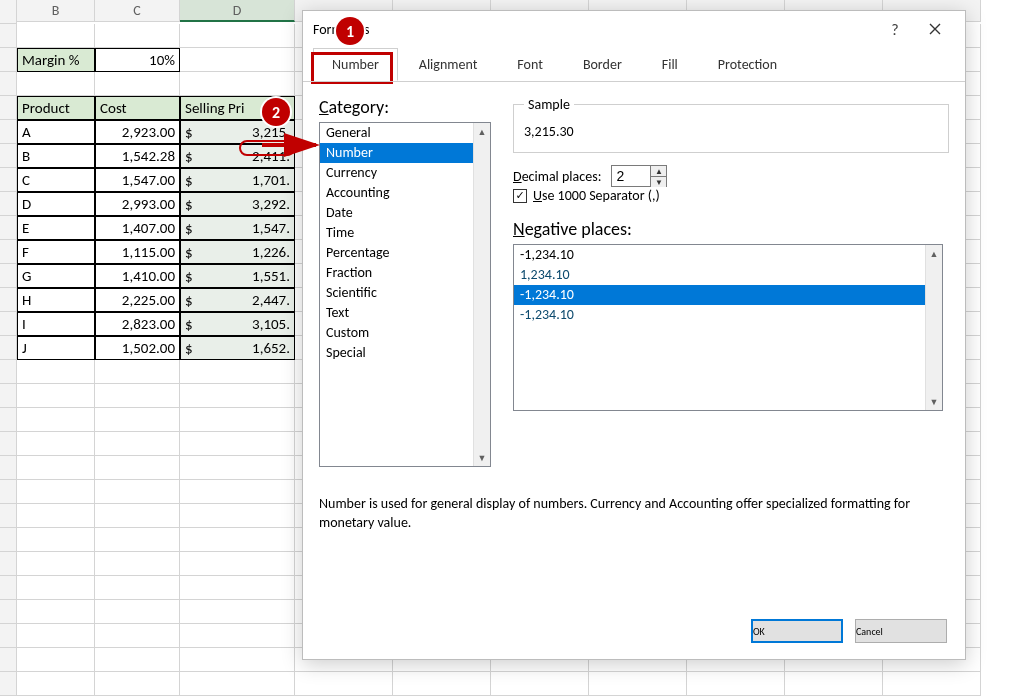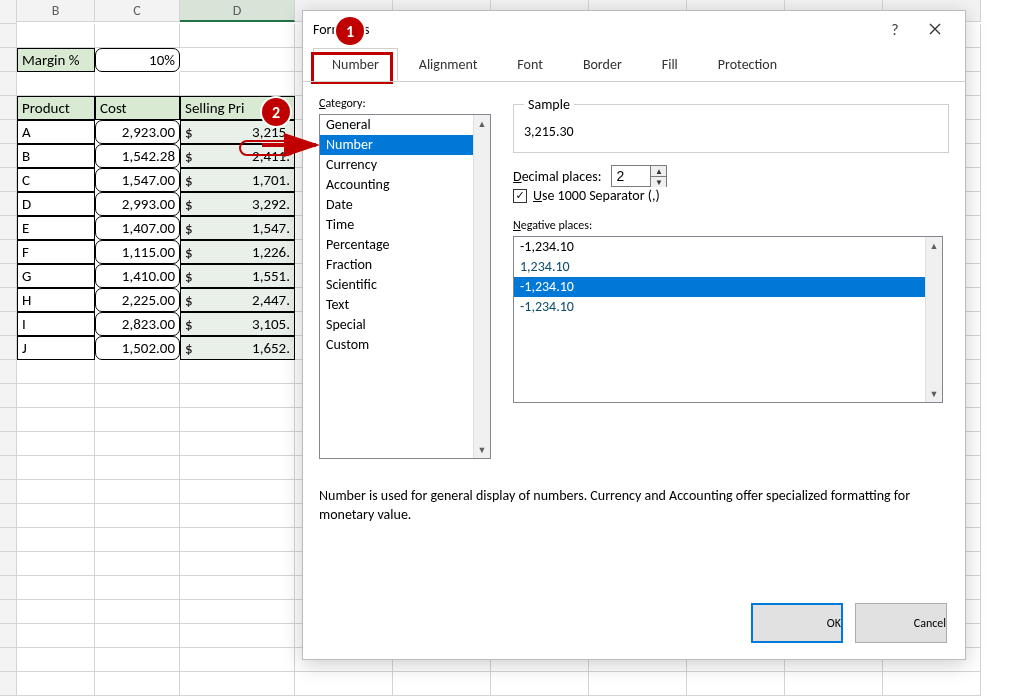--- a/index.html
+++ b/index.html
@@ -52,21 +52,21 @@
   }
 
   .tbl {
     border: 1px solid #000;
     background: #fff;
   }
   .tbl.hdr {
     background: #d9ead3;
     font-weight: 400;
   }
-  .tbl.right { justify-content: flex-end; border-radius: 7px; }
+  .tbl.right { justify-content: flex-end; }
   .tbl.sellcol {
     background: #e9efe9;
     display: flex; justify-content: space-between;
   }
   .margin-label { background: #d9ead3; }
 
   
   .callout {
     position: absolute;
     width: 28px; height: 28px;
@@ -133,21 +133,21 @@
     pointer-events: none;
   }
 
   .dialog-body {
     border-top: 1px solid #cfcfcf;
     flex: 1;
     padding: 14px 16px 8px 16px;
     position: relative;
   }
   .row-f { display: flex; gap: 22px; }
-  .label { font-size: 12px; margin-bottom: 4px; }
+  .label { font-size: 18px; margin-bottom: 4px; }
   .u { text-decoration: underline; }
 
   .catbox, .neglist {
     border: 1px solid #828790;
     background: #fff;
     position: relative;
     font-size: 14px;
   }
   .catbox {
     width: 172px; height: 345px;
@@ -214,25 +214,25 @@
     font-size: 14px;
     line-height: 1.35;
   }
 
   .btnrow {
     border-top: 0;
     display: flex; justify-content: flex-end; gap: 12px;
     padding: 10px 18px 16px 0;
   }
   .btn {
-    width: 92px; height: 40px;
-    display: flex; align-items: center; justify-content: flex-end;
+    width: 92px; height: 24px;
+    display: flex; align-items: center; justify-content: flex-start;
     background: #e1e1e1;
     border: 1px solid #adadad;
-    font-size: 12px;
+    font-size: 10px;
   }
   .btn.primary { border: 2px solid #0078d7; background: #e1e1e1; }
 
   .active-cell-ring {
     position: absolute;
     border: 2px solid #c00000;
     background: rgba(255,255,255,0);
     pointer-events: none;
   }
 </style>
@@ -650,22 +650,22 @@
               <div class="item">General</div>
               <div class="item sel">Number</div>
               <div class="item">Currency</div>
               <div class="item">Accounting</div>
               <div class="item">Date</div>
               <div class="item">Time</div>
               <div class="item">Percentage</div>
               <div class="item">Fraction</div>
               <div class="item">Scientific</div>
               <div class="item">Text</div>
+              <div class="item">Custom</div>
               <div class="item">Special</div>
-              <div class="item">Custom</div>
             </div>
           <div class="scrolltrack">
             <div class="scrollbtn">▲</div>
             <div class="scrollbtn">▼</div>
           </div>
         </div>
       </div>
 
       <div class="rightcol">
         <fieldset class="samplebox">

